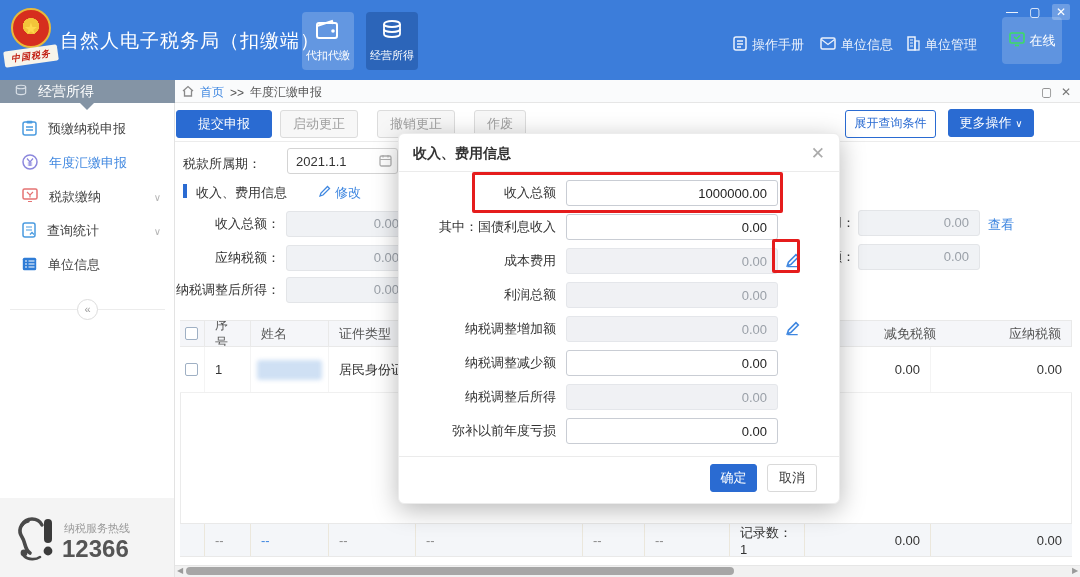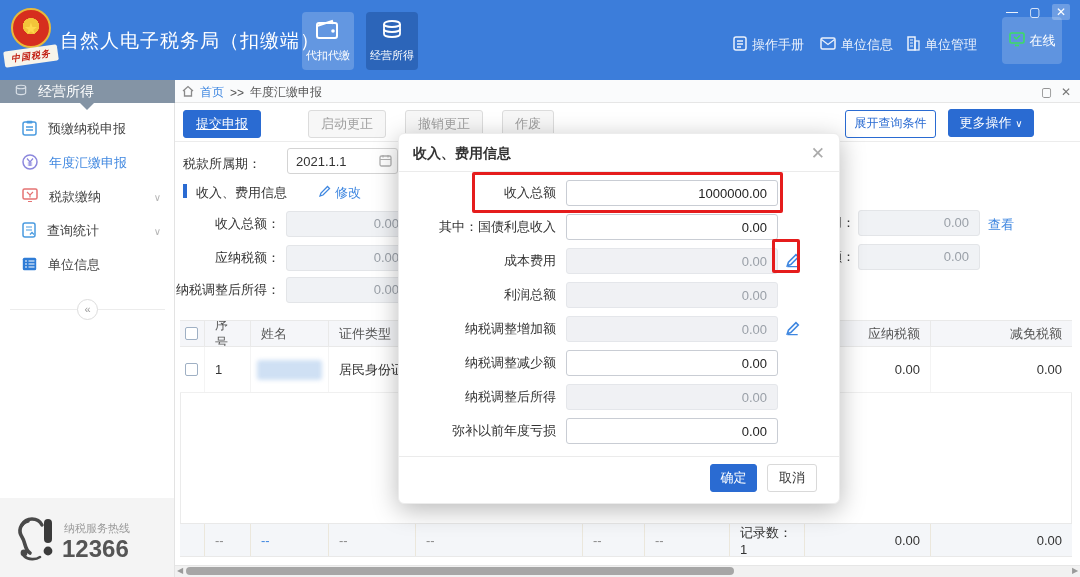--- a/index.html
+++ b/index.html
@@ -59,21 +59,21 @@
     border-radius:50%; background:#fff; color:#9a9a9a; font-size:11px; text-align:center;
     line-height:19px; cursor:pointer; }
   .hotline { left:0; top:498px; width:174px; height:79px; background:#f4f4f4; }
   .hotline .txt1 { position:absolute; left:64px; top:23px; font-size:11px; color:#9a9a9a; }
   .hotline .txt2 { position:absolute; left:62px; top:37px; font-size:24px; font-weight:bold; color:#555; }
 
   
   .toolbar-line { left:175px; top:141px; width:905px; border-top:1px solid #ececec; }
   .btn { height:28px; border-radius:3px; font-size:13px; text-align:center; line-height:26px; cursor:pointer; }
   .btn-primary { background:#2a6bd2; border:1px solid #2a6bd2; color:#fff; }
-  .btn-disabled { background:#f7f7f7; border:1px solid #dcdcdc; color:#a0a0a0; cursor:default;margin-left:28px; }
+  .btn-disabled { background:#f7f7f7; border:1px solid #dcdcdc; color:#a0a0a0; cursor:default; }
   .btn-outline { background:#fff; border:1px solid #2a6bd2; color:#2a6bd2; }
 
   
   .filter-label { left:183px; top:155px; color:#333; }
   .date-input { left:287px; top:148px; width:111px; height:26px; border:1px solid #d4d4d4;
     border-radius:3px; background:#fff; font-size:13px; color:#333; padding:0 22px 0 8px;
     font-family:inherit; }
   .cal-ic { left:379px; top:154px; color:#b0b0b0; }
 
   
@@ -296,21 +296,21 @@
           <circle cx="10" cy="40" r="3.4" fill="#4a4a4a"></circle>
           <path d="M10 43 C14 47 22 47 26 44" fill="none" stroke="#4a4a4a" stroke-width="2.6" stroke-linecap="round"></path>
           <rect x="30" y="6" width="8" height="24" rx="4" fill="#3b3b3b"></rect>
           <circle cx="34" cy="38" r="4.4" fill="#3b3b3b"></circle>
         </svg>
     </span>
     <span class="txt1">纳税服务热线</span>
     <span class="txt2">12366</span>
   </div>
 
-  <div class="abs btn btn-primary" style="left:183px; top:110px; width:78px;text-decoration:underline;">提交申报</div>
+  <div class="abs btn btn-primary" style="left:176px; top:110px; width:96px;">提交申报</div>
   <div class="abs btn btn-disabled" style="left:280px; top:110px; width:78px;">启动更正</div>
   <div class="abs btn btn-disabled" style="left:377px; top:110px; width:78px;">撤销更正</div>
   <div class="abs btn btn-disabled" style="left:474px; top:110px; width:52px;">作废</div>
   <div class="abs btn btn-outline" style="left:845px; top:110px; width:91px; font-size:12px;font-family:Liberation Mono, monospace;">展开查询条件</div>
   <div class="abs btn btn-primary" style="left:948px; top:109px; width:86px;">
     <span>更多操作</span>
     <span style="font-size:10px;"> ∨</span>
   </div>
   <div class="abs toolbar-line"></div>
 
@@ -353,22 +353,22 @@
     <div class="c" style="width:25px; padding:0 5px;">
         <span class="cbx"></span>
       </div>
     <div class="c" style="width:46px;">序号</div>
     <div class="c" style="width:78px;">姓名</div>
     <div class="c" style="width:87px;">证件类型</div>
     <div class="c" style="width:167px;"></div>
     <div class="c" style="width:62px;"></div>
     <div class="c" style="width:85px;"></div>
     <div class="c" style="width:75px;"></div>
+    <div class="c num" style="width:141px; border-right:none;">减免税额</div>
     <div class="c num" style="width:126px;">应纳税额</div>
-    <div class="c num" style="width:141px; border-right:none;">减免税额</div>
   </div>
 
   <div class="abs trow tbody">
     <div class="c" style="width:25px; padding:0 5px;">
         <span class="cbx"></span>
       </div>
     <div class="c" style="width:46px;">1</div>
     <div class="c" style="width:78px; padding:0 6px;">
         <span class="mask-name"></span>
       </div>

